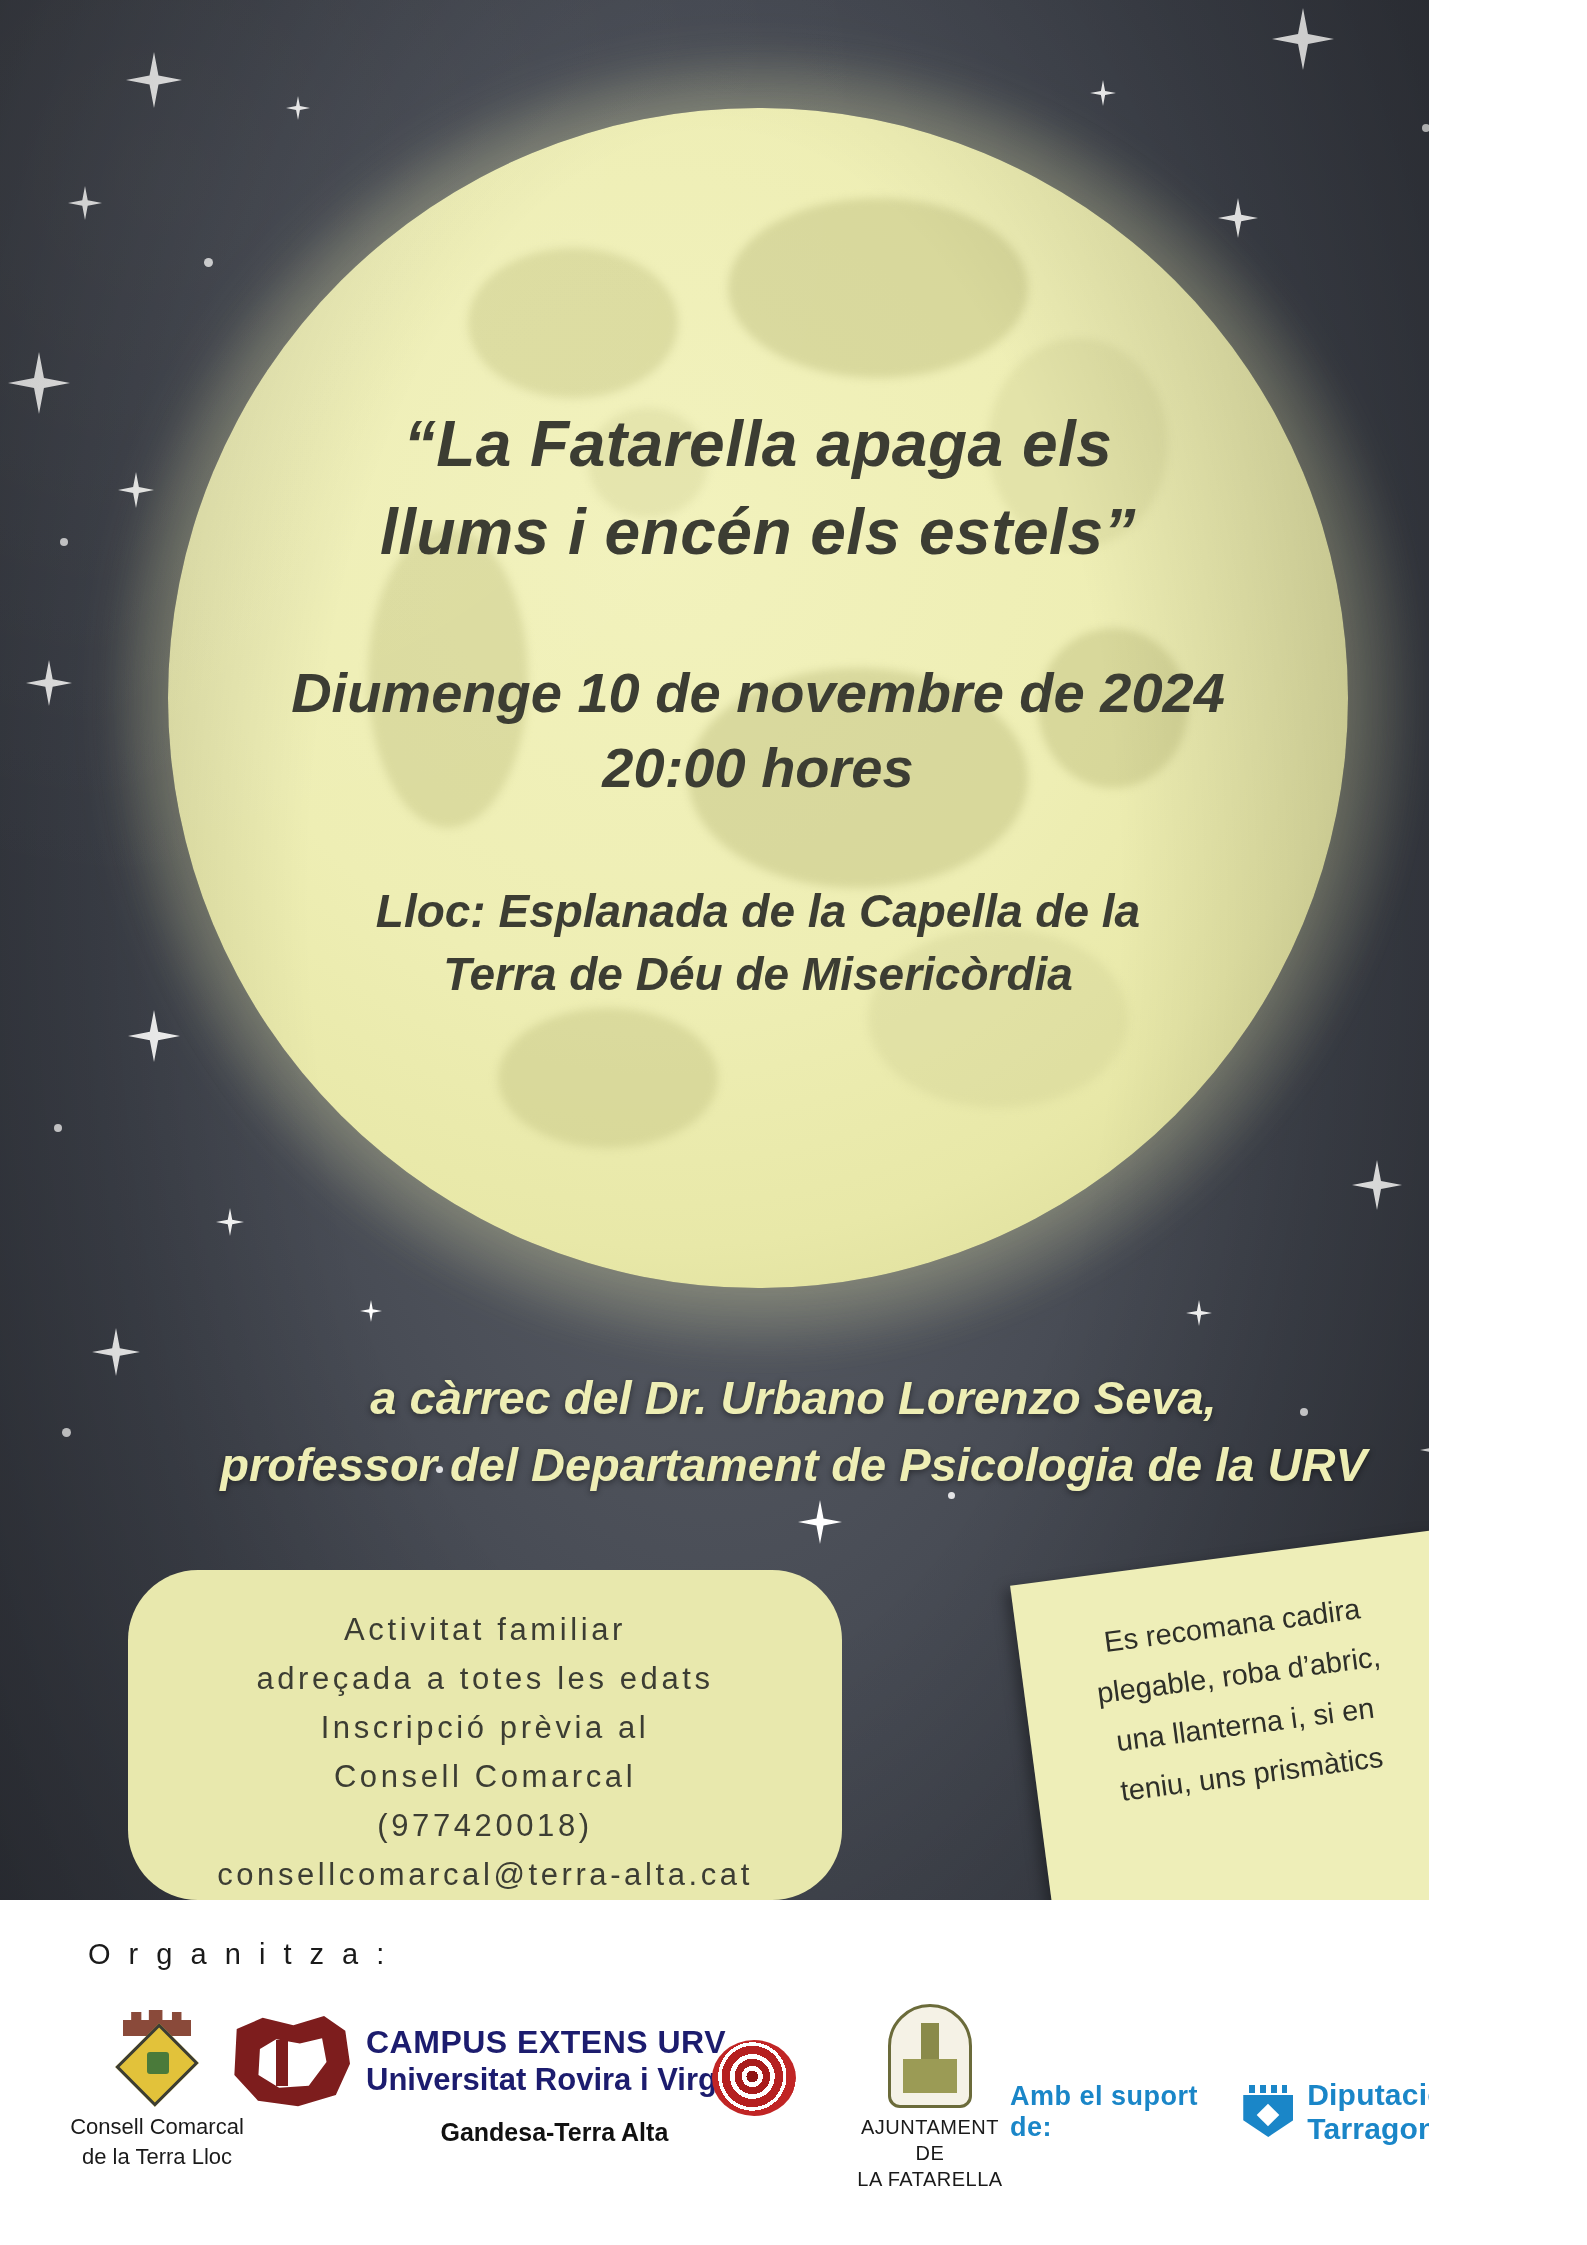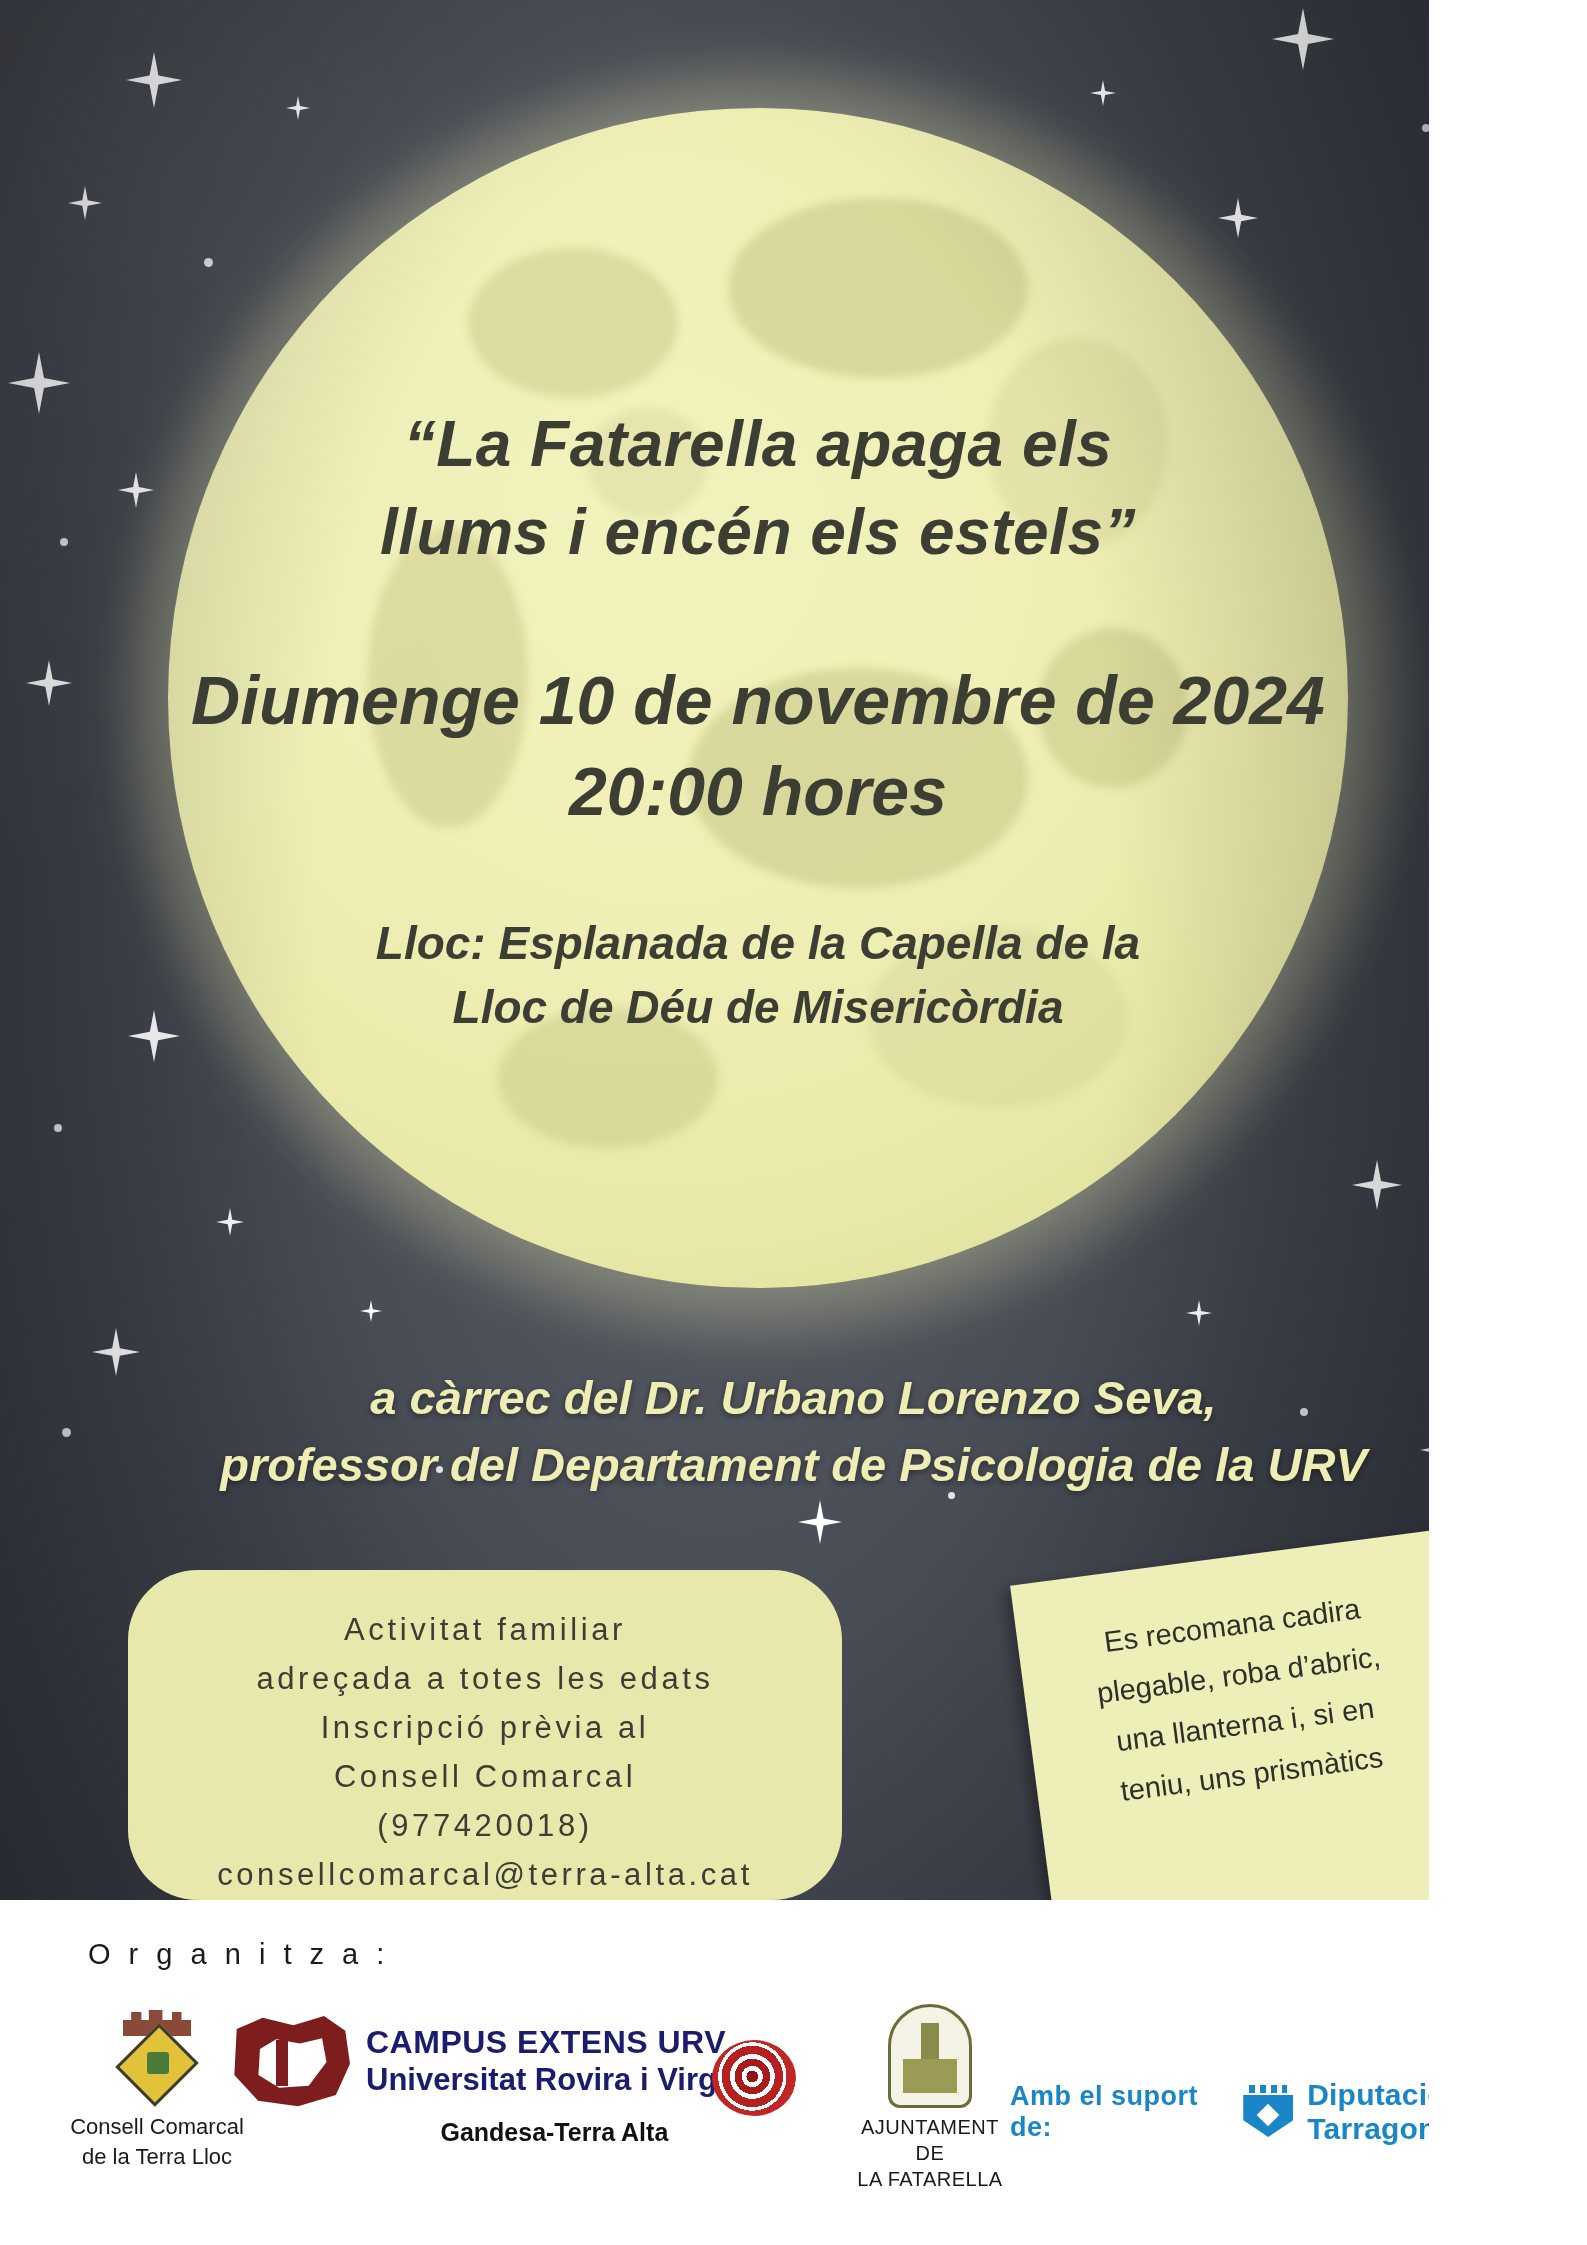--- a/index.html
+++ b/index.html
@@ -83,21 +83,21 @@
     font-style: italic;
     font-weight: bold;
   }
   .title {
     font-size: 64px;
     line-height: 1.38;
     letter-spacing: 0.5px;
   }
   .date {
     margin-top: 78px;
-    font-size: 68px;
+    font-size: 56px;
     line-height: 1.35;
   }
   .place {
     margin-top: 74px;
     font-size: 46px;
     line-height: 1.38;
     padding: 0 90px;
   }
 
   
@@ -419,21 +419,21 @@
     <div class="title">
       <div>“La Fatarella apaga els</div>
       <div>llums i encén els estels”</div>
     </div>
     <div class="date">
       <div>Diumenge 10 de novembre de 2024</div>
       <div>20:00 hores</div>
     </div>
     <div class="place">
       <div>Lloc: Esplanada de la Capella de la</div>
-      <div>Lloc de Déu de Misericòrdia</div>
+      <div>Terra de Déu de Misericòrdia</div>
     </div>
   </div>
 
   <div class="speaker">
     <div>a càrrec del Dr. Urbano Lorenzo Seva,</div>
     <div>professor del Departament de Psicologia de la URV</div>
   </div>
 
   <div class="bubble">
     <div>Activitat familiar</div>

